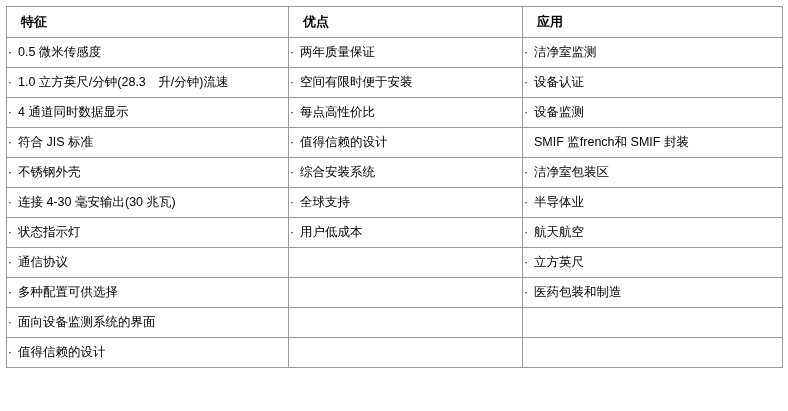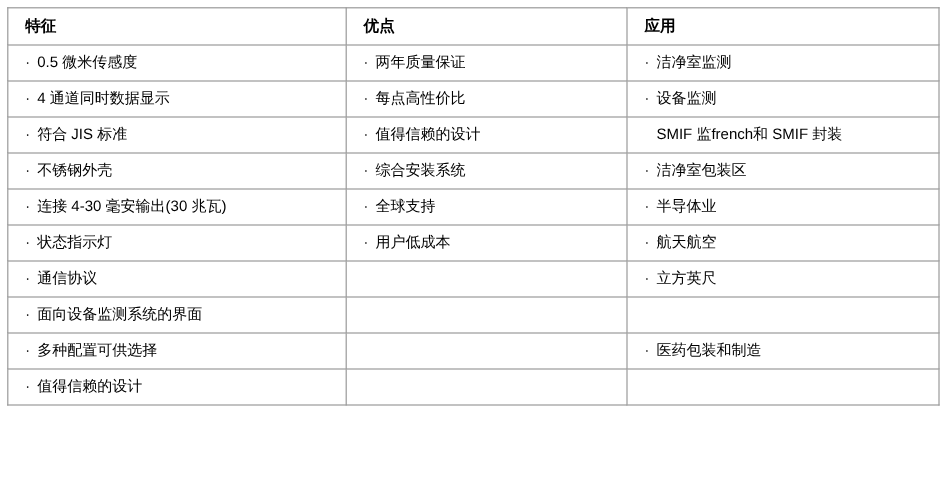--- a/index.html
+++ b/index.html
@@ -38,21 +38,21 @@
   table.spec-table th {
     height: 30px;
     text-align: left;
     font-weight: bold;
     font-size: 13px;
     padding-left: 14px;
   }
   table.spec-table td {
     height: 29px;
     font-size: 12.5px;
-    padding-left: 14px;
+    padding-left: 1px;
     white-space: nowrap;
   }
   .bullet-item {
     display: block;
     line-height: 29px;
   }
   .bullet-item .dot {
     display: inline-block;
     width: 10px;
     color: #000;
@@ -87,20 +87,31 @@
           </td>
         <td>
             <span class="bullet-item"><span class="dot">·</span><span>两年质量保证</span></span>
           </td>
         <td>
             <span class="bullet-item"><span class="dot">·</span><span>洁净室监测</span></span>
           </td>
       </tr>
       <tr>
         <td>
+            <span class="bullet-item"><span class="dot">·</span><span>1.0 立方英尺/分钟(28.3　升/分钟)流速</span></span>
+          </td>
+        <td>
+            <span class="bullet-item"><span class="dot">·</span><span>空间有限时便于安装</span></span>
+          </td>
+        <td>
+            <span class="bullet-item"><span class="dot">·</span><span>设备认证</span></span>
+          </td>
+      </tr>
+      <tr>
+        <td>
             <span class="bullet-item"><span class="dot">·</span><span>4 通道同时数据显示</span></span>
           </td>
         <td>
             <span class="bullet-item"><span class="dot">·</span><span>每点高性价比</span></span>
           </td>
         <td>
             <span class="bullet-item"><span class="dot">·</span><span>设备监测</span></span>
           </td>
       </tr>
       <tr>
@@ -153,38 +164,38 @@
           </td>
         <td>
             <span class="cell-empty"></span>
           </td>
         <td>
             <span class="bullet-item"><span class="dot">·</span><span>立方英尺</span></span>
           </td>
       </tr>
       <tr>
         <td>
+            <span class="bullet-item"><span class="dot">·</span><span>多种配置可供选择</span></span>
+          </td>
+        <td>
+            <span class="cell-empty"></span>
+          </td>
+        <td>
+            <span class="bullet-item"><span class="dot">·</span><span>医药包装和制造</span></span>
+          </td>
+      </tr>
+      <tr>
+        <td>
             <span class="bullet-item"><span class="dot">·</span><span>面向设备监测系统的界面</span></span>
           </td>
         <td>
             <span class="cell-empty"></span>
           </td>
         <td>
             <span class="cell-empty"></span>
-          </td>
-      </tr>
-      <tr>
-        <td>
-            <span class="bullet-item"><span class="dot">·</span><span>多种配置可供选择</span></span>
-          </td>
-        <td>
-            <span class="cell-empty"></span>
-          </td>
-        <td>
-            <span class="bullet-item"><span class="dot">·</span><span>医药包装和制造</span></span>
           </td>
       </tr>
       <tr>
         <td>
             <span class="bullet-item"><span class="dot">·</span><span>值得信赖的设计</span></span>
           </td>
         <td>
             <span class="cell-empty"></span>
           </td>
         <td>

